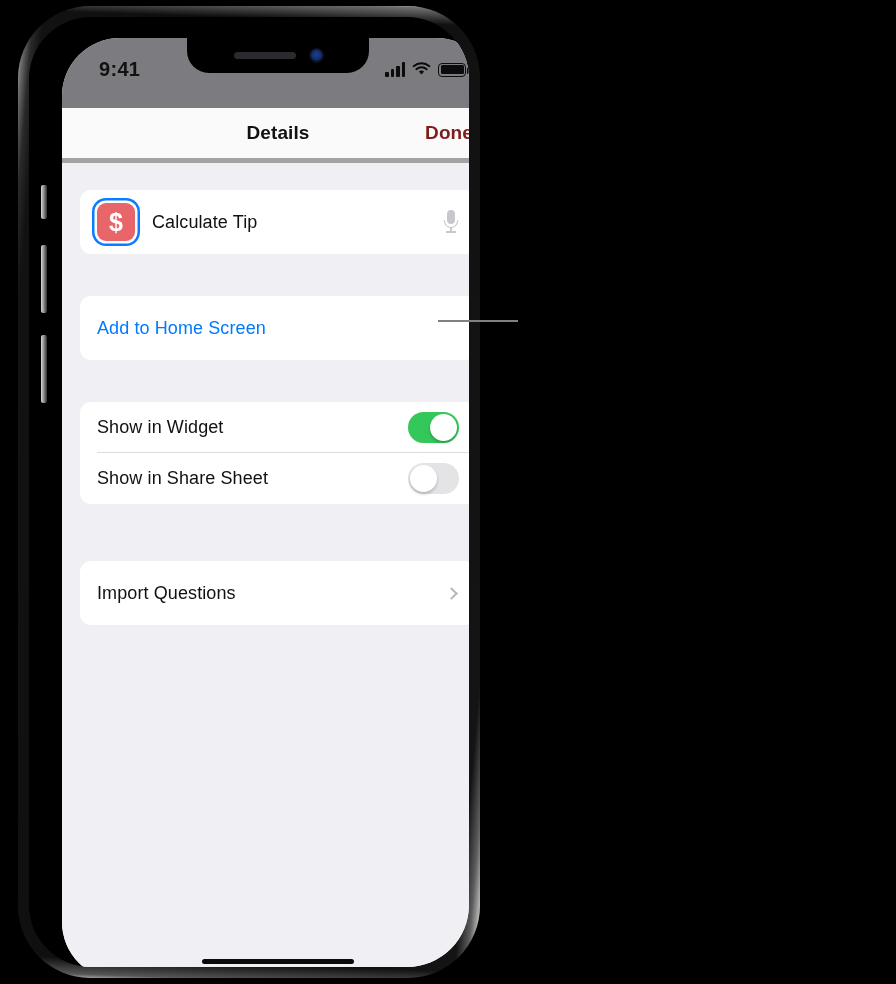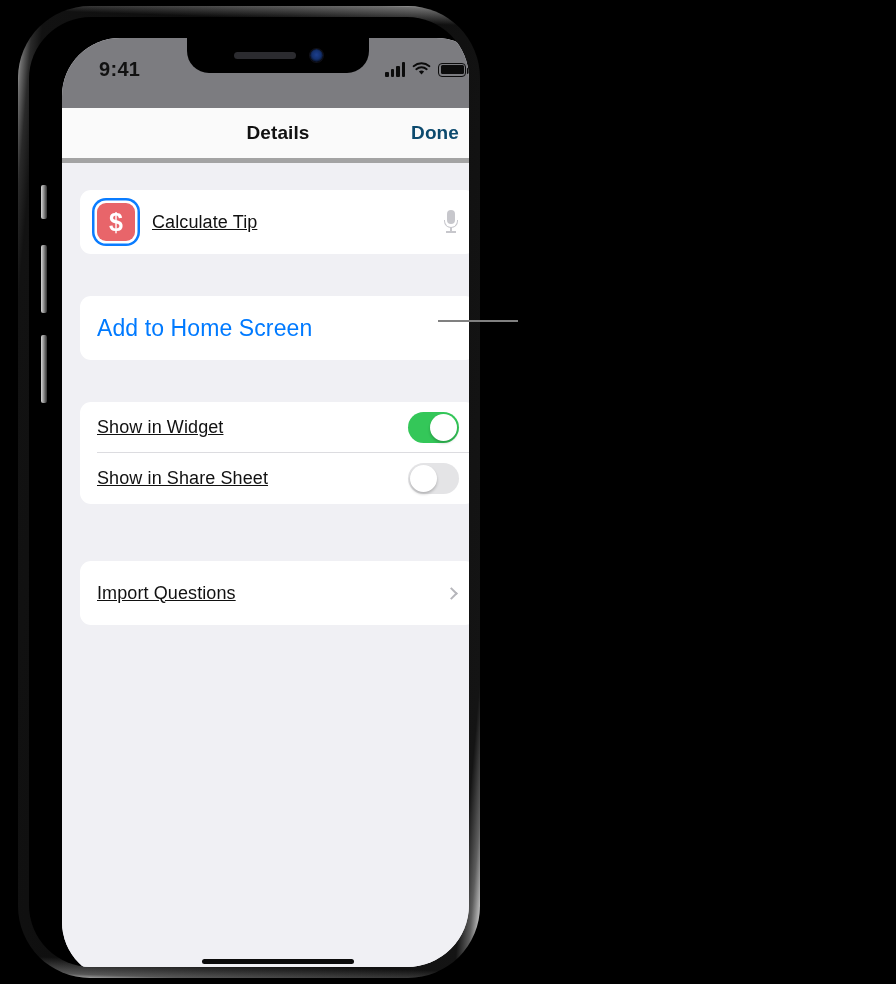--- a/index.html
+++ b/index.html
@@ -121,42 +121,42 @@
   }
 
   
   .nav-bar {
     position: relative; height: 55px; background: #fafafa;
     border-bottom: 5px solid #a3a3a3;
     display: flex; align-items: center; justify-content: center;
   }
   .nav-title { font-size: 19px; font-weight: 700; color: #111; letter-spacing: .1px; }
   .nav-done {
-    position: absolute; right: 35px; top: 50%; transform: translateY(-50%);
-    font-size: 19px; font-weight: 700; color: #0c4a6e; letter-spacing: .1px;
+    position: absolute; right: 21px; top: 50%; transform: translateY(-50%);
+    font-size: 19px; font-weight: 700; color: #7f1d1d; letter-spacing: .1px;
   }
 
   
   .content { background: #f0f0f4; height: calc(100% - 125px); position: relative; padding-top: 27px; }
   .card {
     margin: 0 18px;
     background: #fff;
     border-radius: 11px;
   }
   .gap-lg { height: 42px; }
   .gap-xl { height: 57px; }
 
   .row {
     display: flex; align-items: center;
     height: 51px; padding: 0 17px;
     position: relative;
   }
   .row-tall { height: 64px; }
-  .row-label { font-size: 18px; color: #111; letter-spacing: .1px; text-decoration: underline; }
-  .row-link  { font-size: 23px; color: #007aff; letter-spacing: .1px; }
+  .row-label { font-size: 18px; color: #111; letter-spacing: .1px; }
+  .row-link  { font-size: 18px; color: #007aff; letter-spacing: .1px; }
   .divider {
     position: absolute; left: 17px; right: 0; bottom: 0;
     height: 1px; background: #dcdce0;
   }
 
   
   .sc-icon {
     width: 38px; height: 38px; border-radius: 9px;
     background: #e8656a;
     display: flex; align-items: center; justify-content: center;

